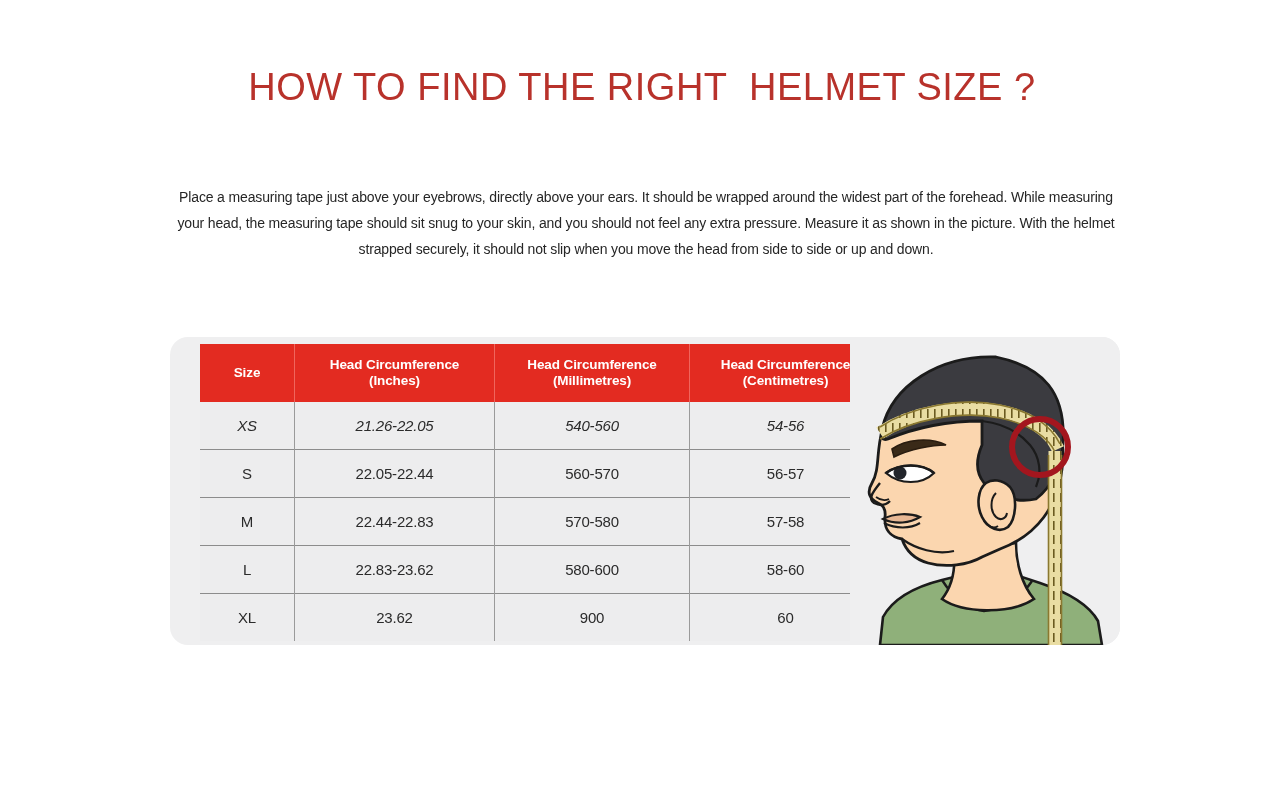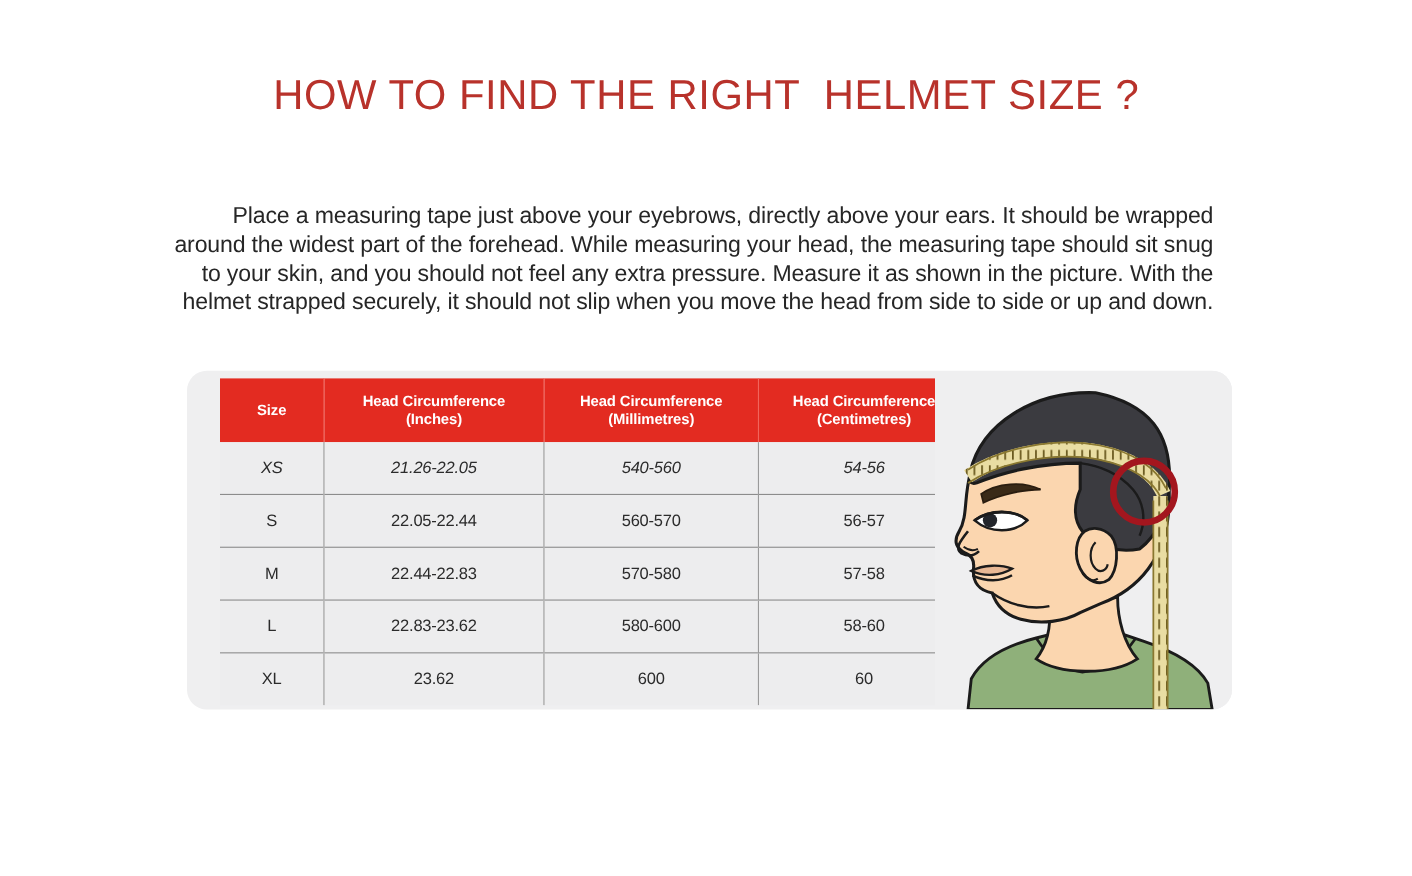--- a/index.html
+++ b/index.html
@@ -32,27 +32,27 @@
     font-size: 38px;
     letter-spacing: 0.5px;
     color: #b8322b;
     font-weight: 400;
     white-space: pre;
   }
 
   
   .intro {
     position: absolute;
-    left: 153px;
+    left: 171px;
     top: 184px;
     width: 950px;
-    font-size: 21px;
+    font-size: 14px;
     line-height: 26px;
     color: #262626;
-    text-align: right;
+    text-align: center;
     letter-spacing: -0.15px;
   }
 
   
   .panel {
     position: absolute;
     left: 170px;
     top: 337px;
     width: 950px;
     height: 308px;
@@ -169,21 +169,21 @@
         </tr>
         <tr>
           <td>L</td>
           <td>22.83-23.62</td>
           <td>580-600</td>
           <td>58-60</td>
         </tr>
         <tr>
           <td>XL</td>
           <td>23.62</td>
-          <td>600</td>
+          <td>900</td>
           <td>60</td>
         </tr>
       </tbody>
     </table>
 
     <div class="figure">
       <svg width="270" height="308" viewBox="0 0 270 308" xmlns="http://www.w3.org/2000/svg">
         <defs>
           <clipPath id="panelClip">
               <rect x="0" y="0" width="270" height="308"></rect>

